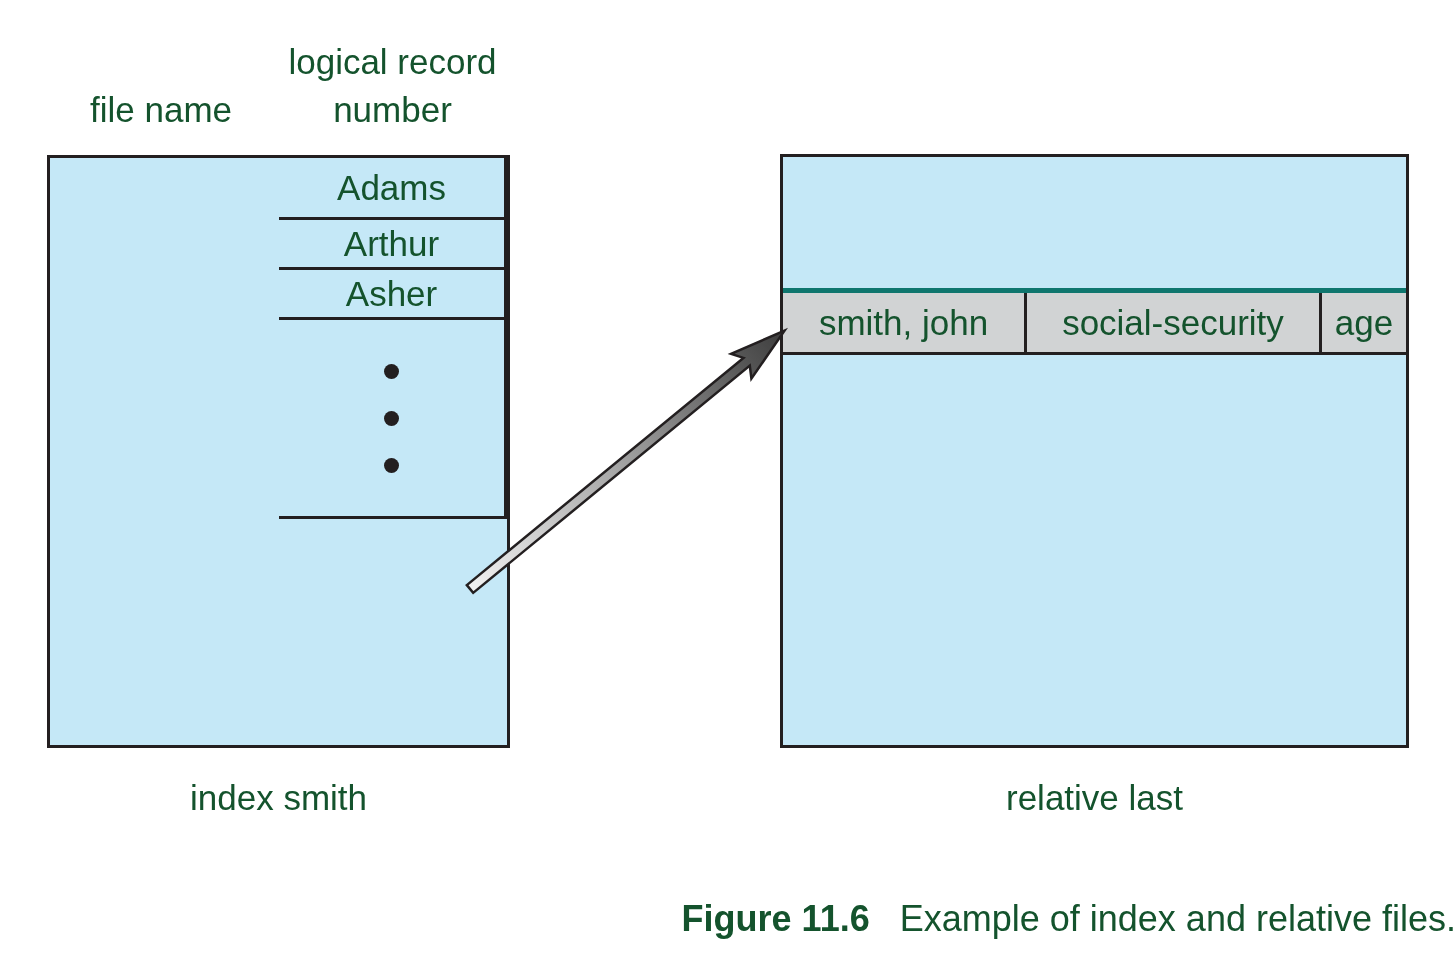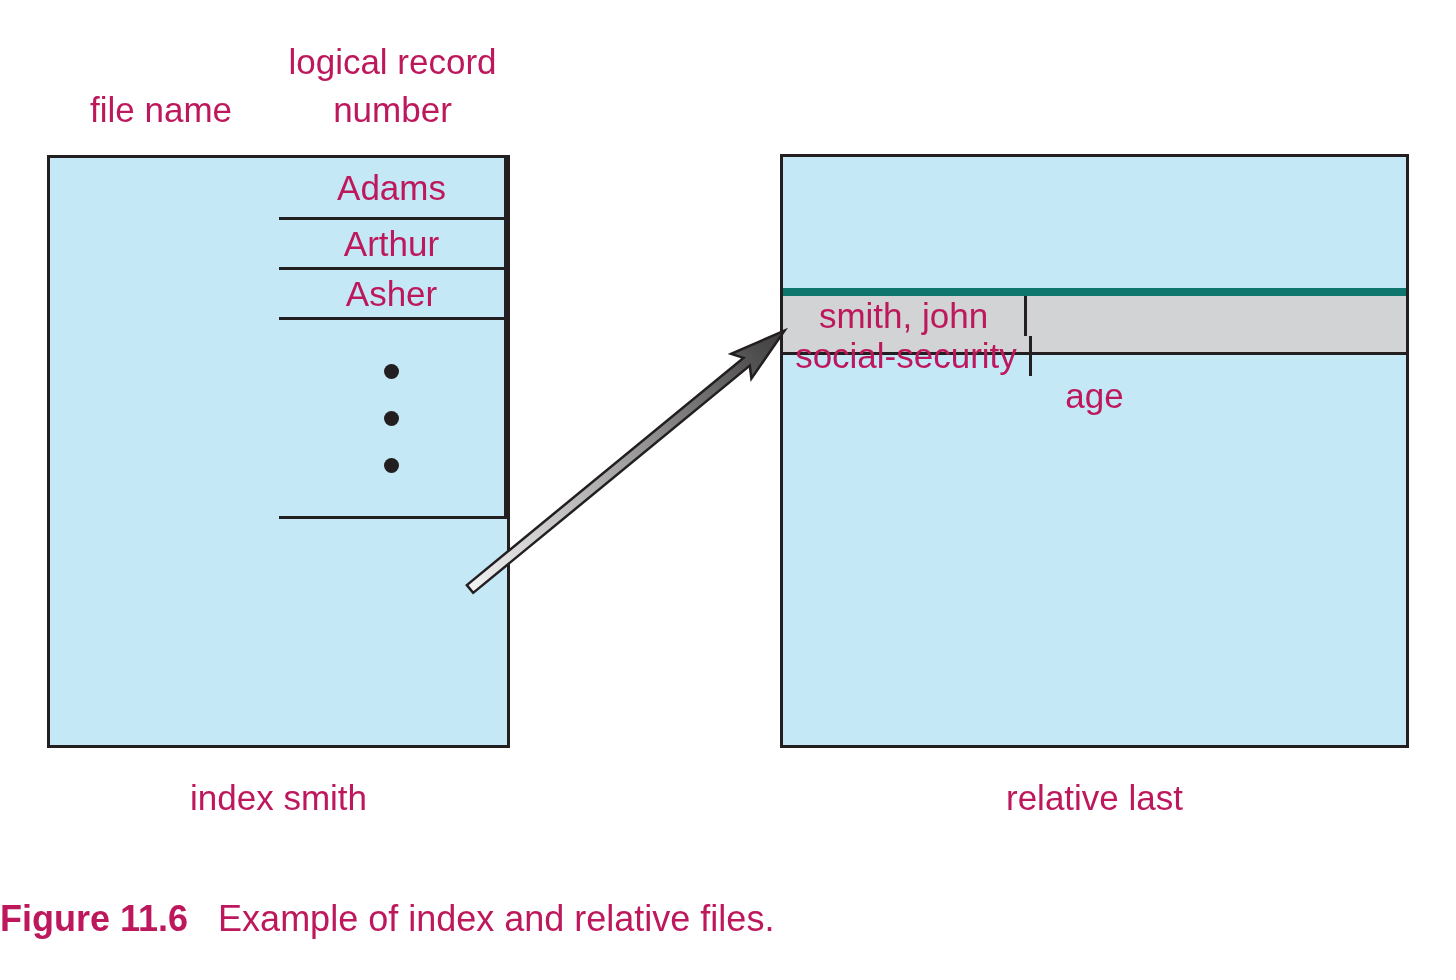--- a/index.html
+++ b/index.html
@@ -6,21 +6,21 @@
     margin: 0;
     padding: 0;
     background: #ffffff;
   }
   #canvas {
     position: relative;
     width: 1456px;
     height: 980px;
     background: #ffffff;
     font-family: "Liberation Sans", sans-serif;
-    color: #be185d;
+    color: #14532d;
     overflow: hidden;
   }
   .hdr {
     position: absolute;
     text-align: center;
     font-size: 35px;
     line-height: 40px;
     white-space: nowrap;
   }
   #hdr-logical-record { left: 260px; width: 265px; top: 42px; }
@@ -85,55 +85,54 @@
     box-sizing: border-box;
     border: 3px solid #231f20;
     background: #c5e8f7;
   }
   #record-row {
     position: absolute;
     left: 0; right: 0;
     top: 131px;
     height: 67px;
     box-sizing: border-box;
-    border-top: 8px solid #0f766e;
+    border-top: 5px solid #0f766e;
     border-bottom: 3px solid #231f20;
     background: #d1d3d4;
     display: flex;
-    flex-direction: column;
   }
   .rf-cell {
     box-sizing: border-box;
     display: flex;
     align-items: center;
     justify-content: center;
     font-size: 35px;
     white-space: nowrap;
     border-right: 3px solid #231f20;
   }
   #rf-cell-name { width: 244px; }
-  #rf-cell-ssn  { width: 249px; }
+  #rf-cell-ssn  { width: 295px; }
   #rf-cell-age  { flex: 1 1 auto; border-right: none; }
 
   
   .box-caption {
     position: absolute;
     top: 778px;
     text-align: center;
     font-size: 35px;
     white-space: nowrap;
   }
   #caption-index    { left: 47px;  width: 463px; }
   #caption-relative { left: 780px; width: 629px; }
 
   #figure-caption {
     position: absolute;
     left: 0; top: 898px;
     width: 1456px;
-    text-align: left;
+    text-align: right;
     font-size: 36px;
     white-space: nowrap;
   }
   #figure-caption .fig-num { font-weight: bold; }
   #figure-caption .fig-text { margin-left: 30px; }
 
   
   #arrow-layer {
     position: absolute;
     left: 0; top: 0;

